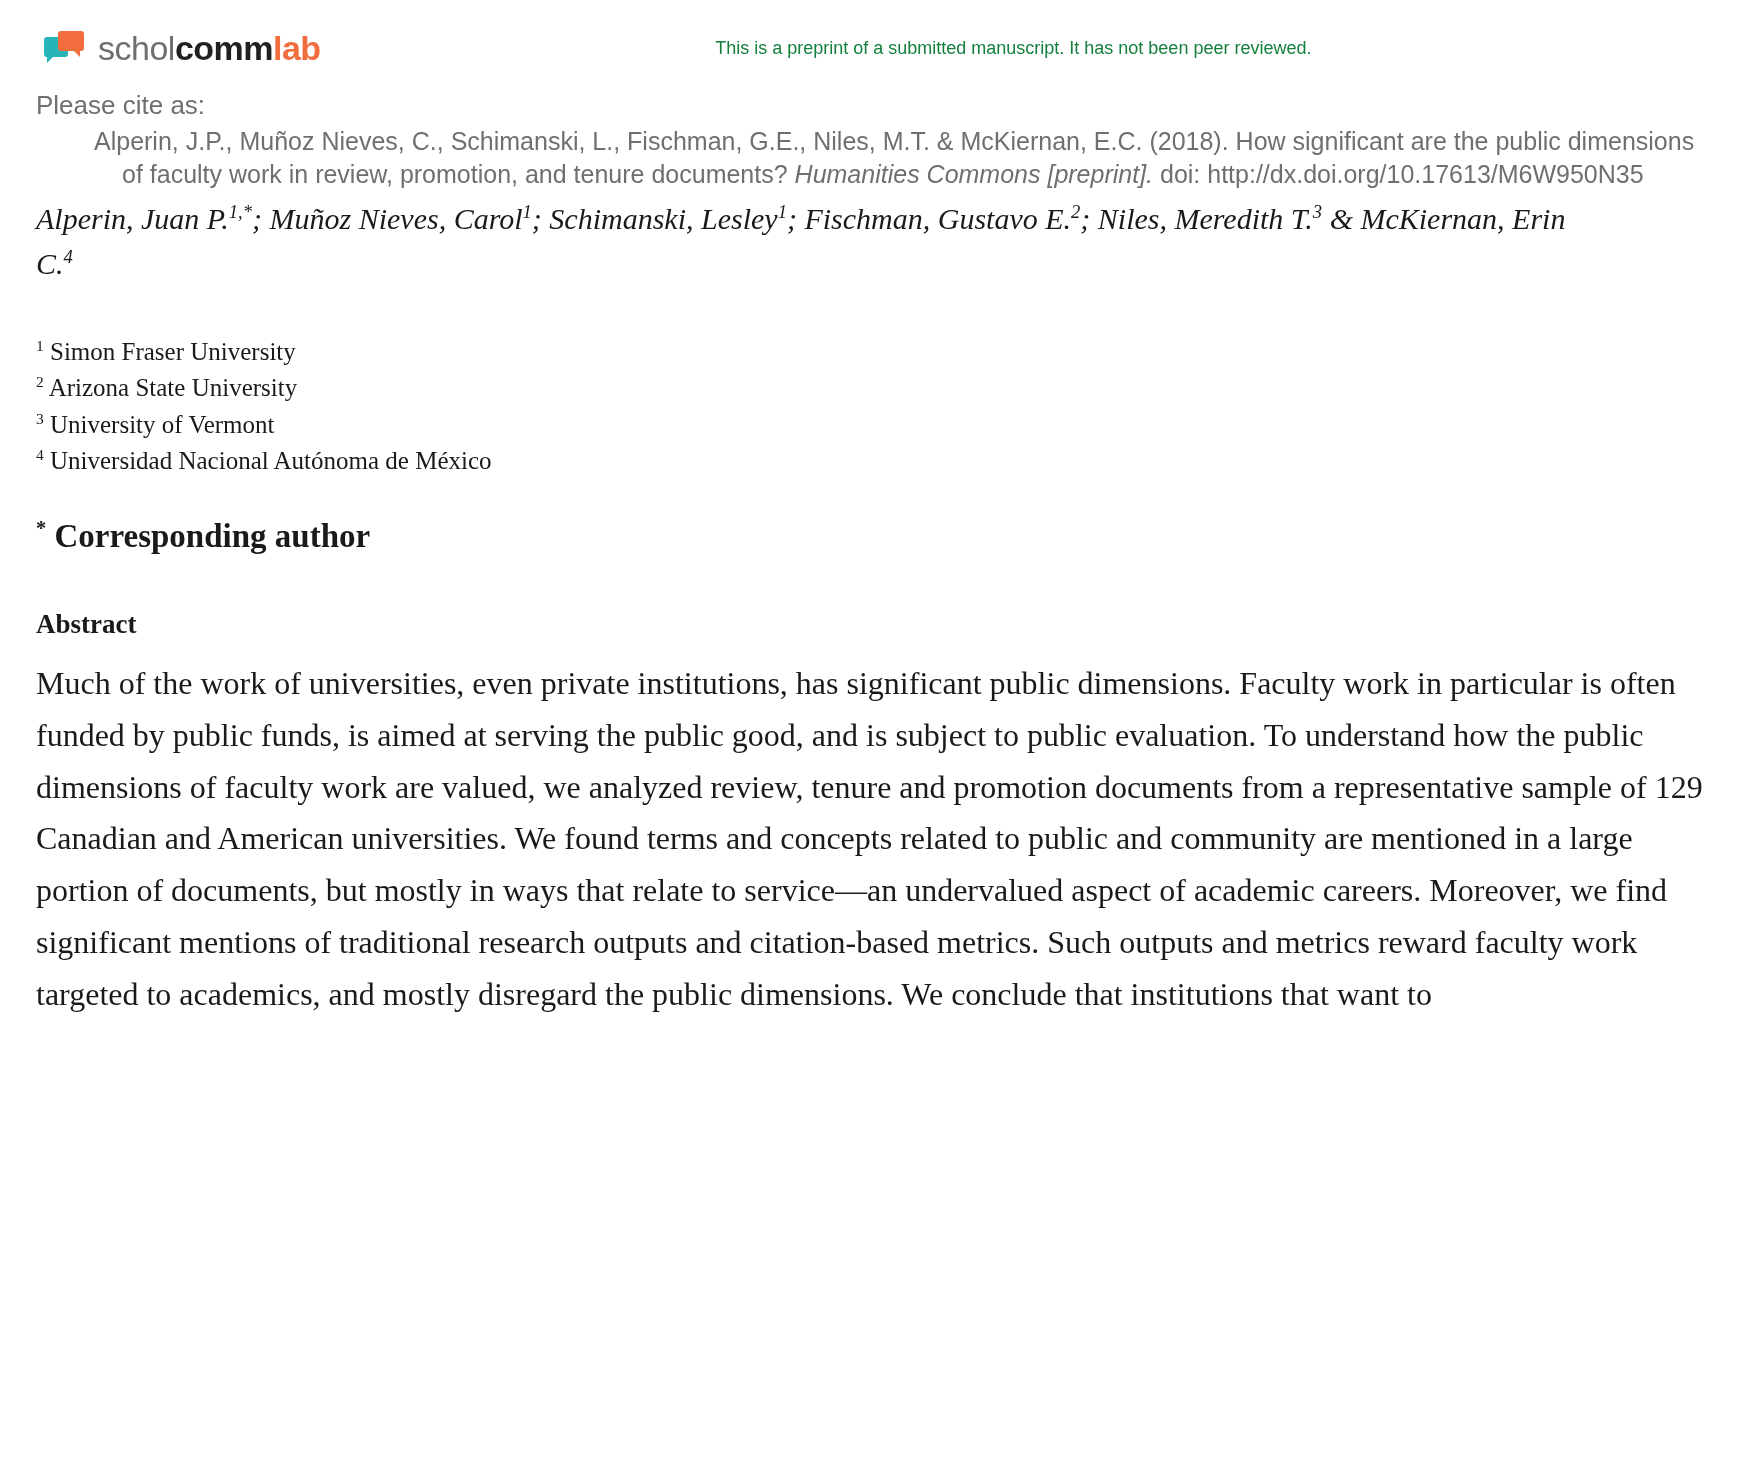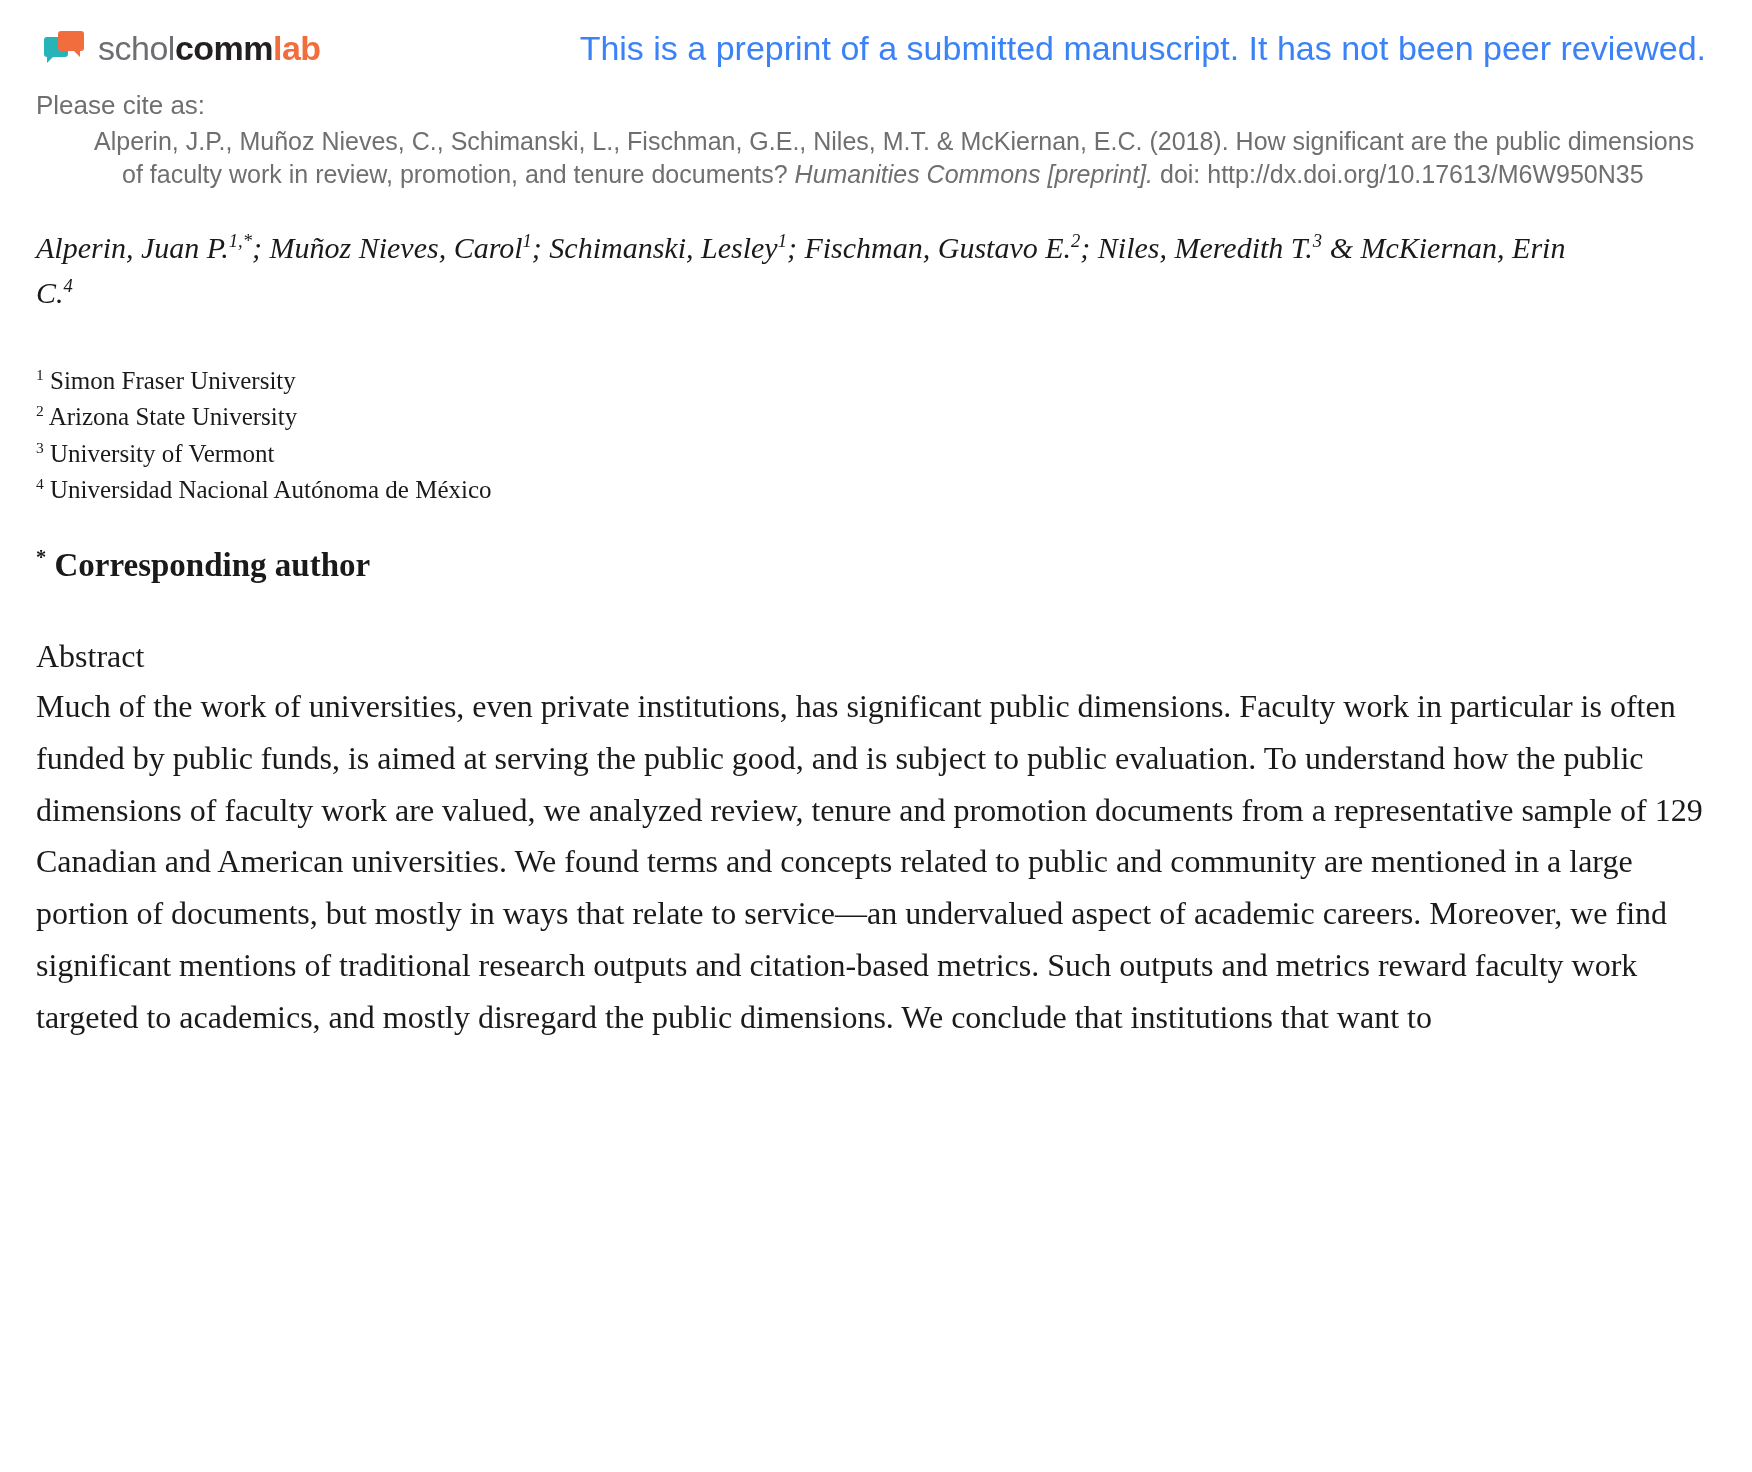--- a/index.html
+++ b/index.html
@@ -80,24 +80,24 @@
     font-size: 34px;
     letter-spacing: -0.5px;
     line-height: 1;
   }
   .logo-text .t1 { color: #6d6e71; }
   .logo-text .t2 { color: #231f20; font-weight: bold; }
   .logo-text .t3 { color: #f26d3d; font-weight: bold; }
 
   .preprint-note {
     flex: 1 1 auto;
-    text-align: right;
-    font-family: "Liberation Sans", sans-serif;
-    font-size: 34px;
-    color: #3b82f6;
+    text-align: center;
+    font-family: "Liberation Sans", sans-serif;
+    font-size: 18px;
+    color: #15803d;
     padding-right: 10px;
   }
 
   
   .cite-block {
     font-family: "Liberation Sans", sans-serif;
     color: #6f6f6f;
     font-size: 25px;
     margin-top: 6px;
   }
@@ -125,21 +125,21 @@
     margin-top: 40px;
     max-width: 1560px;
   }
 
   
   .authors {
     font-family: "Liberation Serif", serif;
     font-style: italic;
     font-size: 30px;
     line-height: 1.5;
-    margin-top: 34px;
+    margin-top: 5px;
     max-width: 1560px;
   }
   sup { font-size: 0.62em; vertical-align: super; line-height: 0; }
 
   
   .affiliations {
     margin-top: 48px;
     font-size: 25px;
     line-height: 1.45;
   }
@@ -147,24 +147,24 @@
 
   .corresponding {
     margin-top: 34px;
     font-size: 33px;
     line-height: 1.45;
     font-weight: bold;
   }
 
   
   .abstract-heading {
-    font-size: 32px;
-    font-weight: normal;
+    font-size: 27px;
+    font-weight: bold;
     margin-top: 48px;
-    margin-bottom: 6px;
+    margin-bottom: 18px;
   }
   .abstract-body {
     font-size: 32px;
     line-height: 1.62;
     text-align: left;
     max-width: 1680px;
   }
 </style>
 </head>
 <body>

